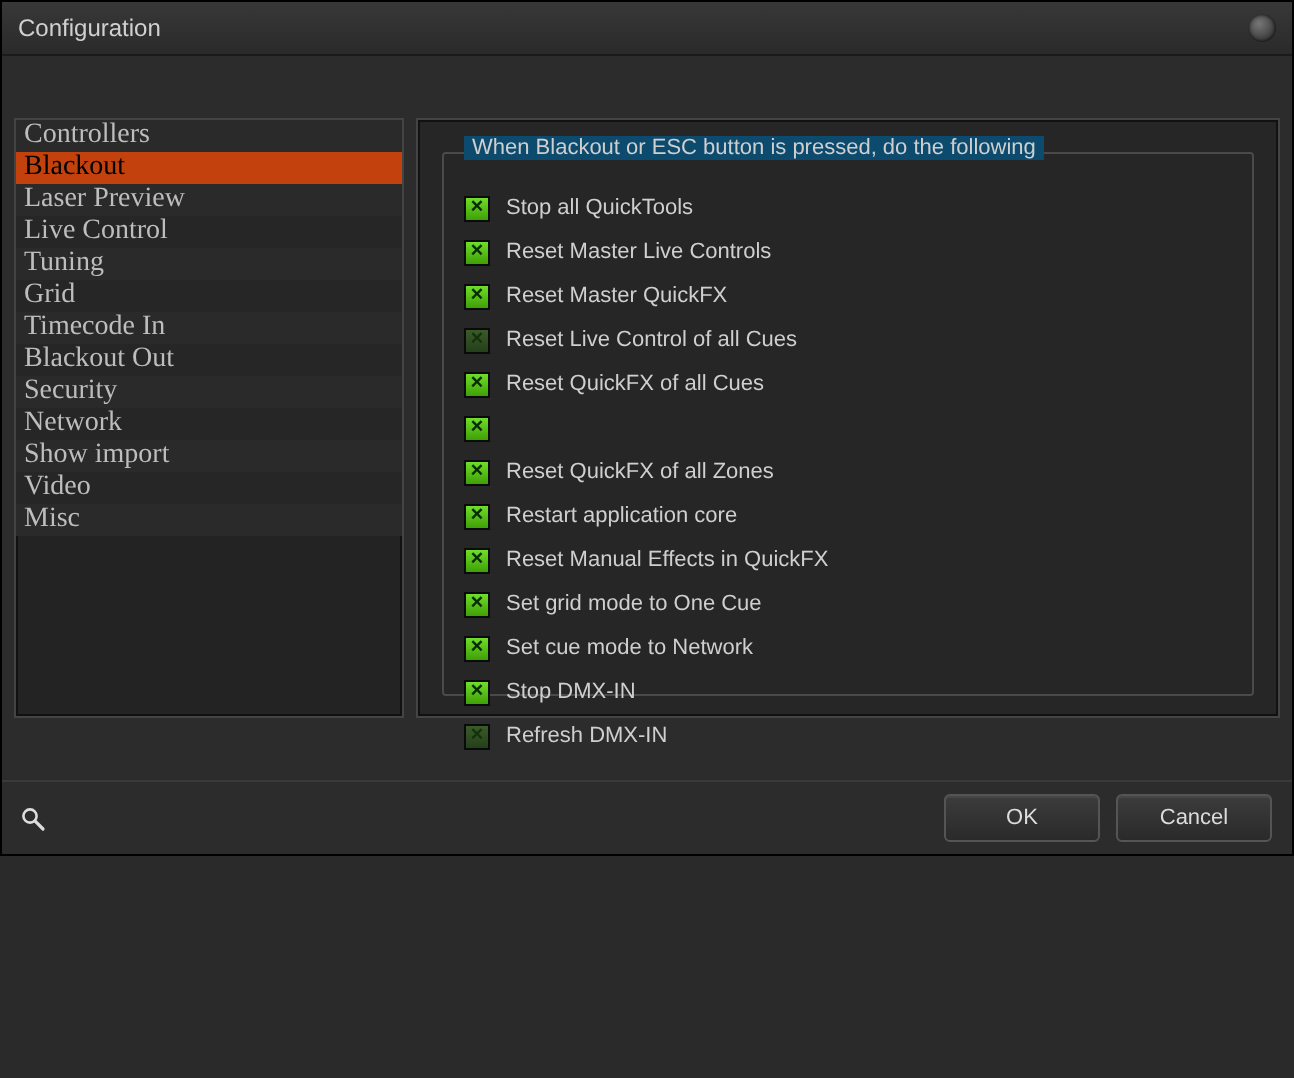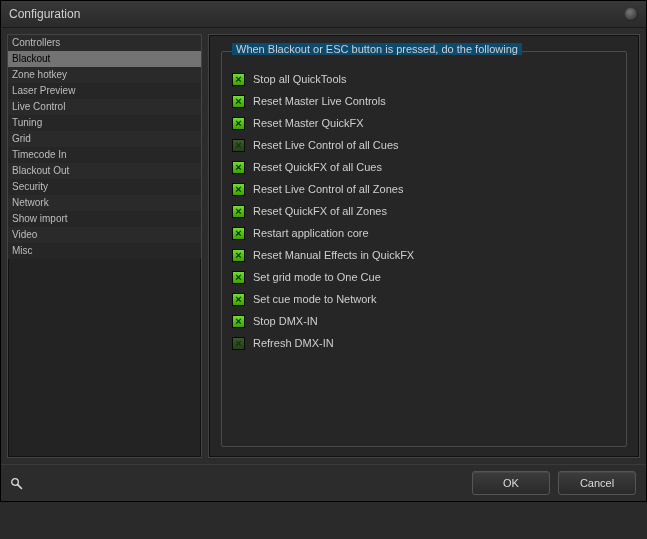--- a/index.html
+++ b/index.html
@@ -8,26 +8,27 @@
     width: 647px;
     height: 539px;
     background: #2a2a2a;
     font-family: "Segoe UI", Tahoma, Arial, sans-serif;
     font-size: 12px;
     color: #c8c8c8;
     overflow: hidden;
   }
   .window {
     width: 647px;
-    height: 502px;
+    height: 428px;
     background: #2c2c2c;
     border: 1px solid #000;
     box-sizing: border-box;
     display: flex;
     flex-direction: column;
+    gap: 25px;
   }
   .titlebar {
     height: 26px;
     background: linear-gradient(to bottom, #383838, #2a2a2a);
     border-bottom: 1px solid #1a1a1a;
     display: flex;
     align-items: center;
     padding: 0 8px;
     justify-content: space-between;
   }
@@ -59,31 +60,32 @@
   }
   .sidebar {
     flex: 1;
     overflow: auto;
   }
   .sidebar-item {
     height: 16px;
     line-height: 16px;
     padding: 0 4px;
     color: #bdbdbd;
-    font-size: 10px;
+    font-size: 14px;
     white-space: nowrap;
+    font-family: Liberation Serif, serif;
   }
   .sidebar-item:nth-child(odd) {
     background: #2a2a2a;
   }
   .sidebar-item:nth-child(even) {
     background: #262626;
   }
   .sidebar-item.selected {
-    background: #737373;
+    background: #c2410c;
     color: #000;
   }
   .content-wrap {
     flex: 1;
     border: 1px solid #444;
     background: #262626;
     box-sizing: border-box;
     box-shadow: inset 0 0 0 1px #111;
     position: relative;
   }
@@ -181,21 +183,20 @@
     <span class="title">Configuration</span>
     <span class="orb"></span>
   </div>
 
   <div class="body">
 
     <div class="sidebar-wrap">
       <div class="sidebar" id="sidebar">
           <div class="sidebar-item"><span>Controllers</span></div>
           <div class="sidebar-item selected"><span>Blackout</span></div>
-          <div class="sidebar-item"><span>Zone hotkey</span></div>
           <div class="sidebar-item"><span>Laser Preview</span></div>
           <div class="sidebar-item"><span>Live Control</span></div>
           <div class="sidebar-item"><span>Tuning</span></div>
           <div class="sidebar-item"><span>Grid</span></div>
           <div class="sidebar-item"><span>Timecode In</span></div>
           <div class="sidebar-item"><span>Blackout Out</span></div>
           <div class="sidebar-item"><span>Security</span></div>
           <div class="sidebar-item"><span>Network</span></div>
           <div class="sidebar-item"><span>Show import</span></div>
           <div class="sidebar-item"><span>Video</span></div>
@@ -234,21 +235,20 @@
             <div class="option-row">
               <div class="chk checked">
                 <span class="x">×</span>
               </div>
               <span class="option-label">Reset QuickFX of all Cues</span>
             </div>
             <div class="option-row">
               <div class="chk checked">
                 <span class="x">×</span>
               </div>
-              <span class="option-label">Reset Live Control of all Zones</span>
             </div>
             <div class="option-row">
               <div class="chk checked">
                 <span class="x">×</span>
               </div>
               <span class="option-label">Reset QuickFX of all Zones</span>
             </div>
             <div class="option-row">
               <div class="chk checked">
                 <span class="x">×</span>

